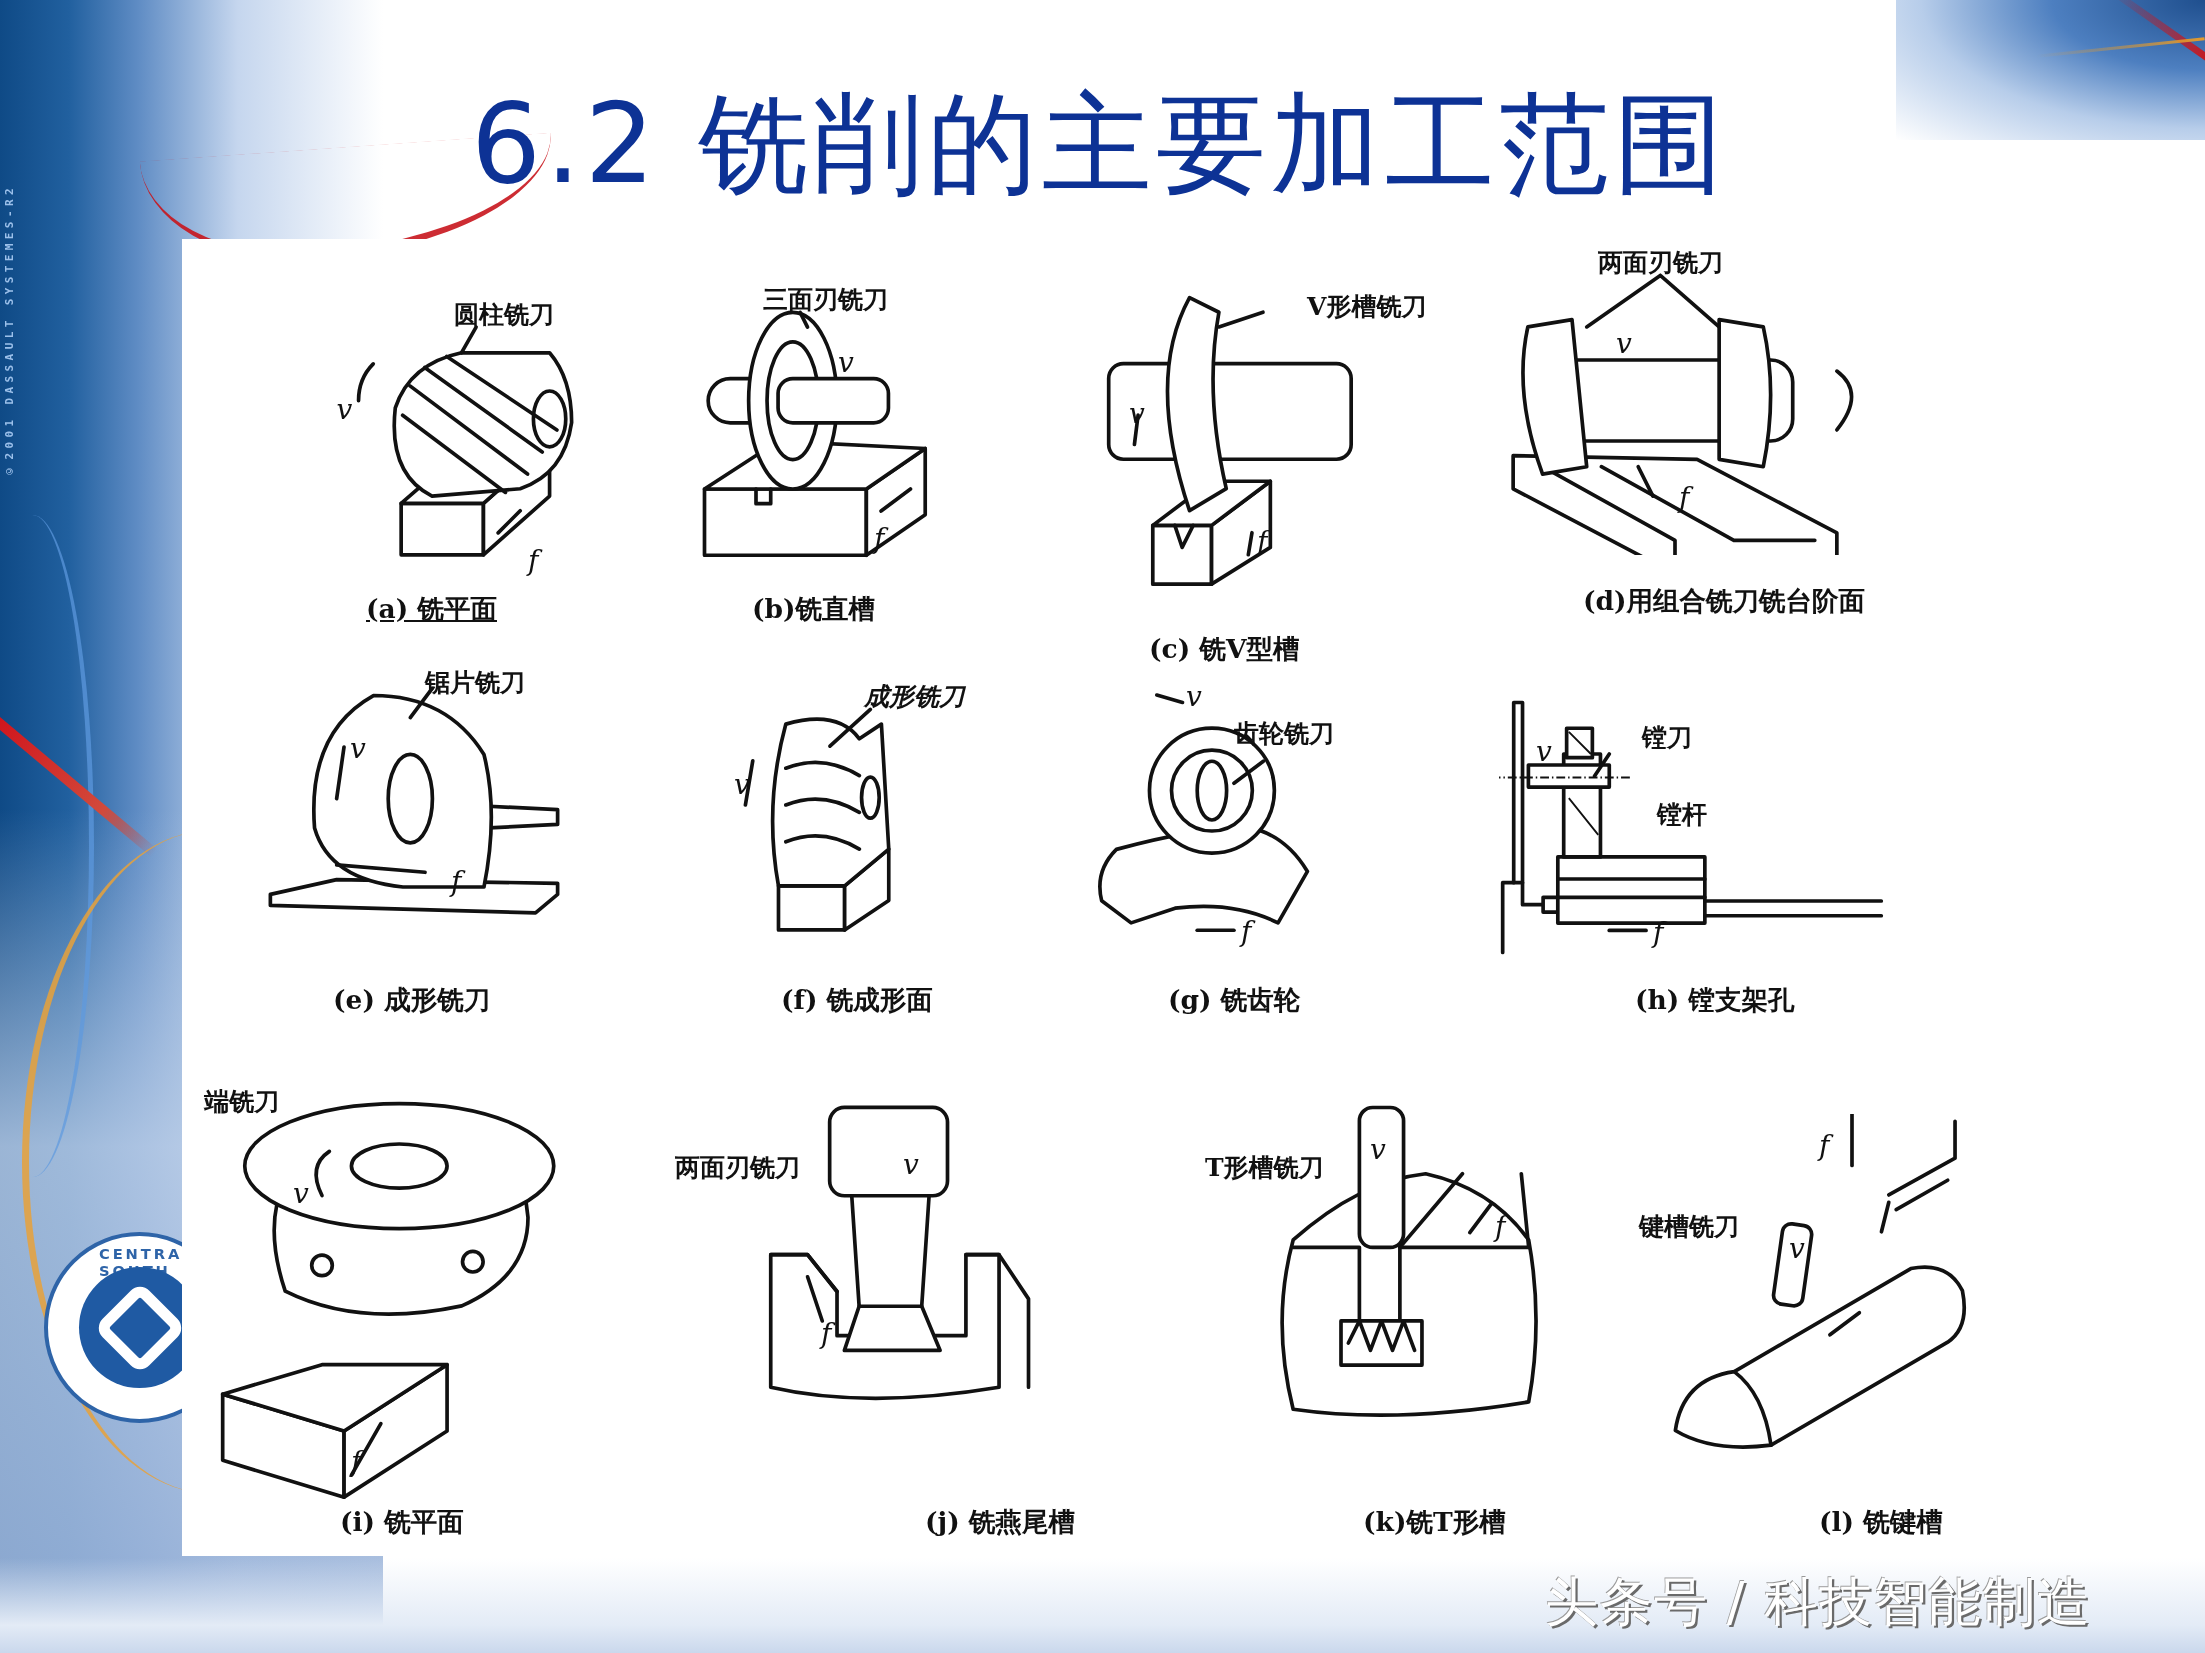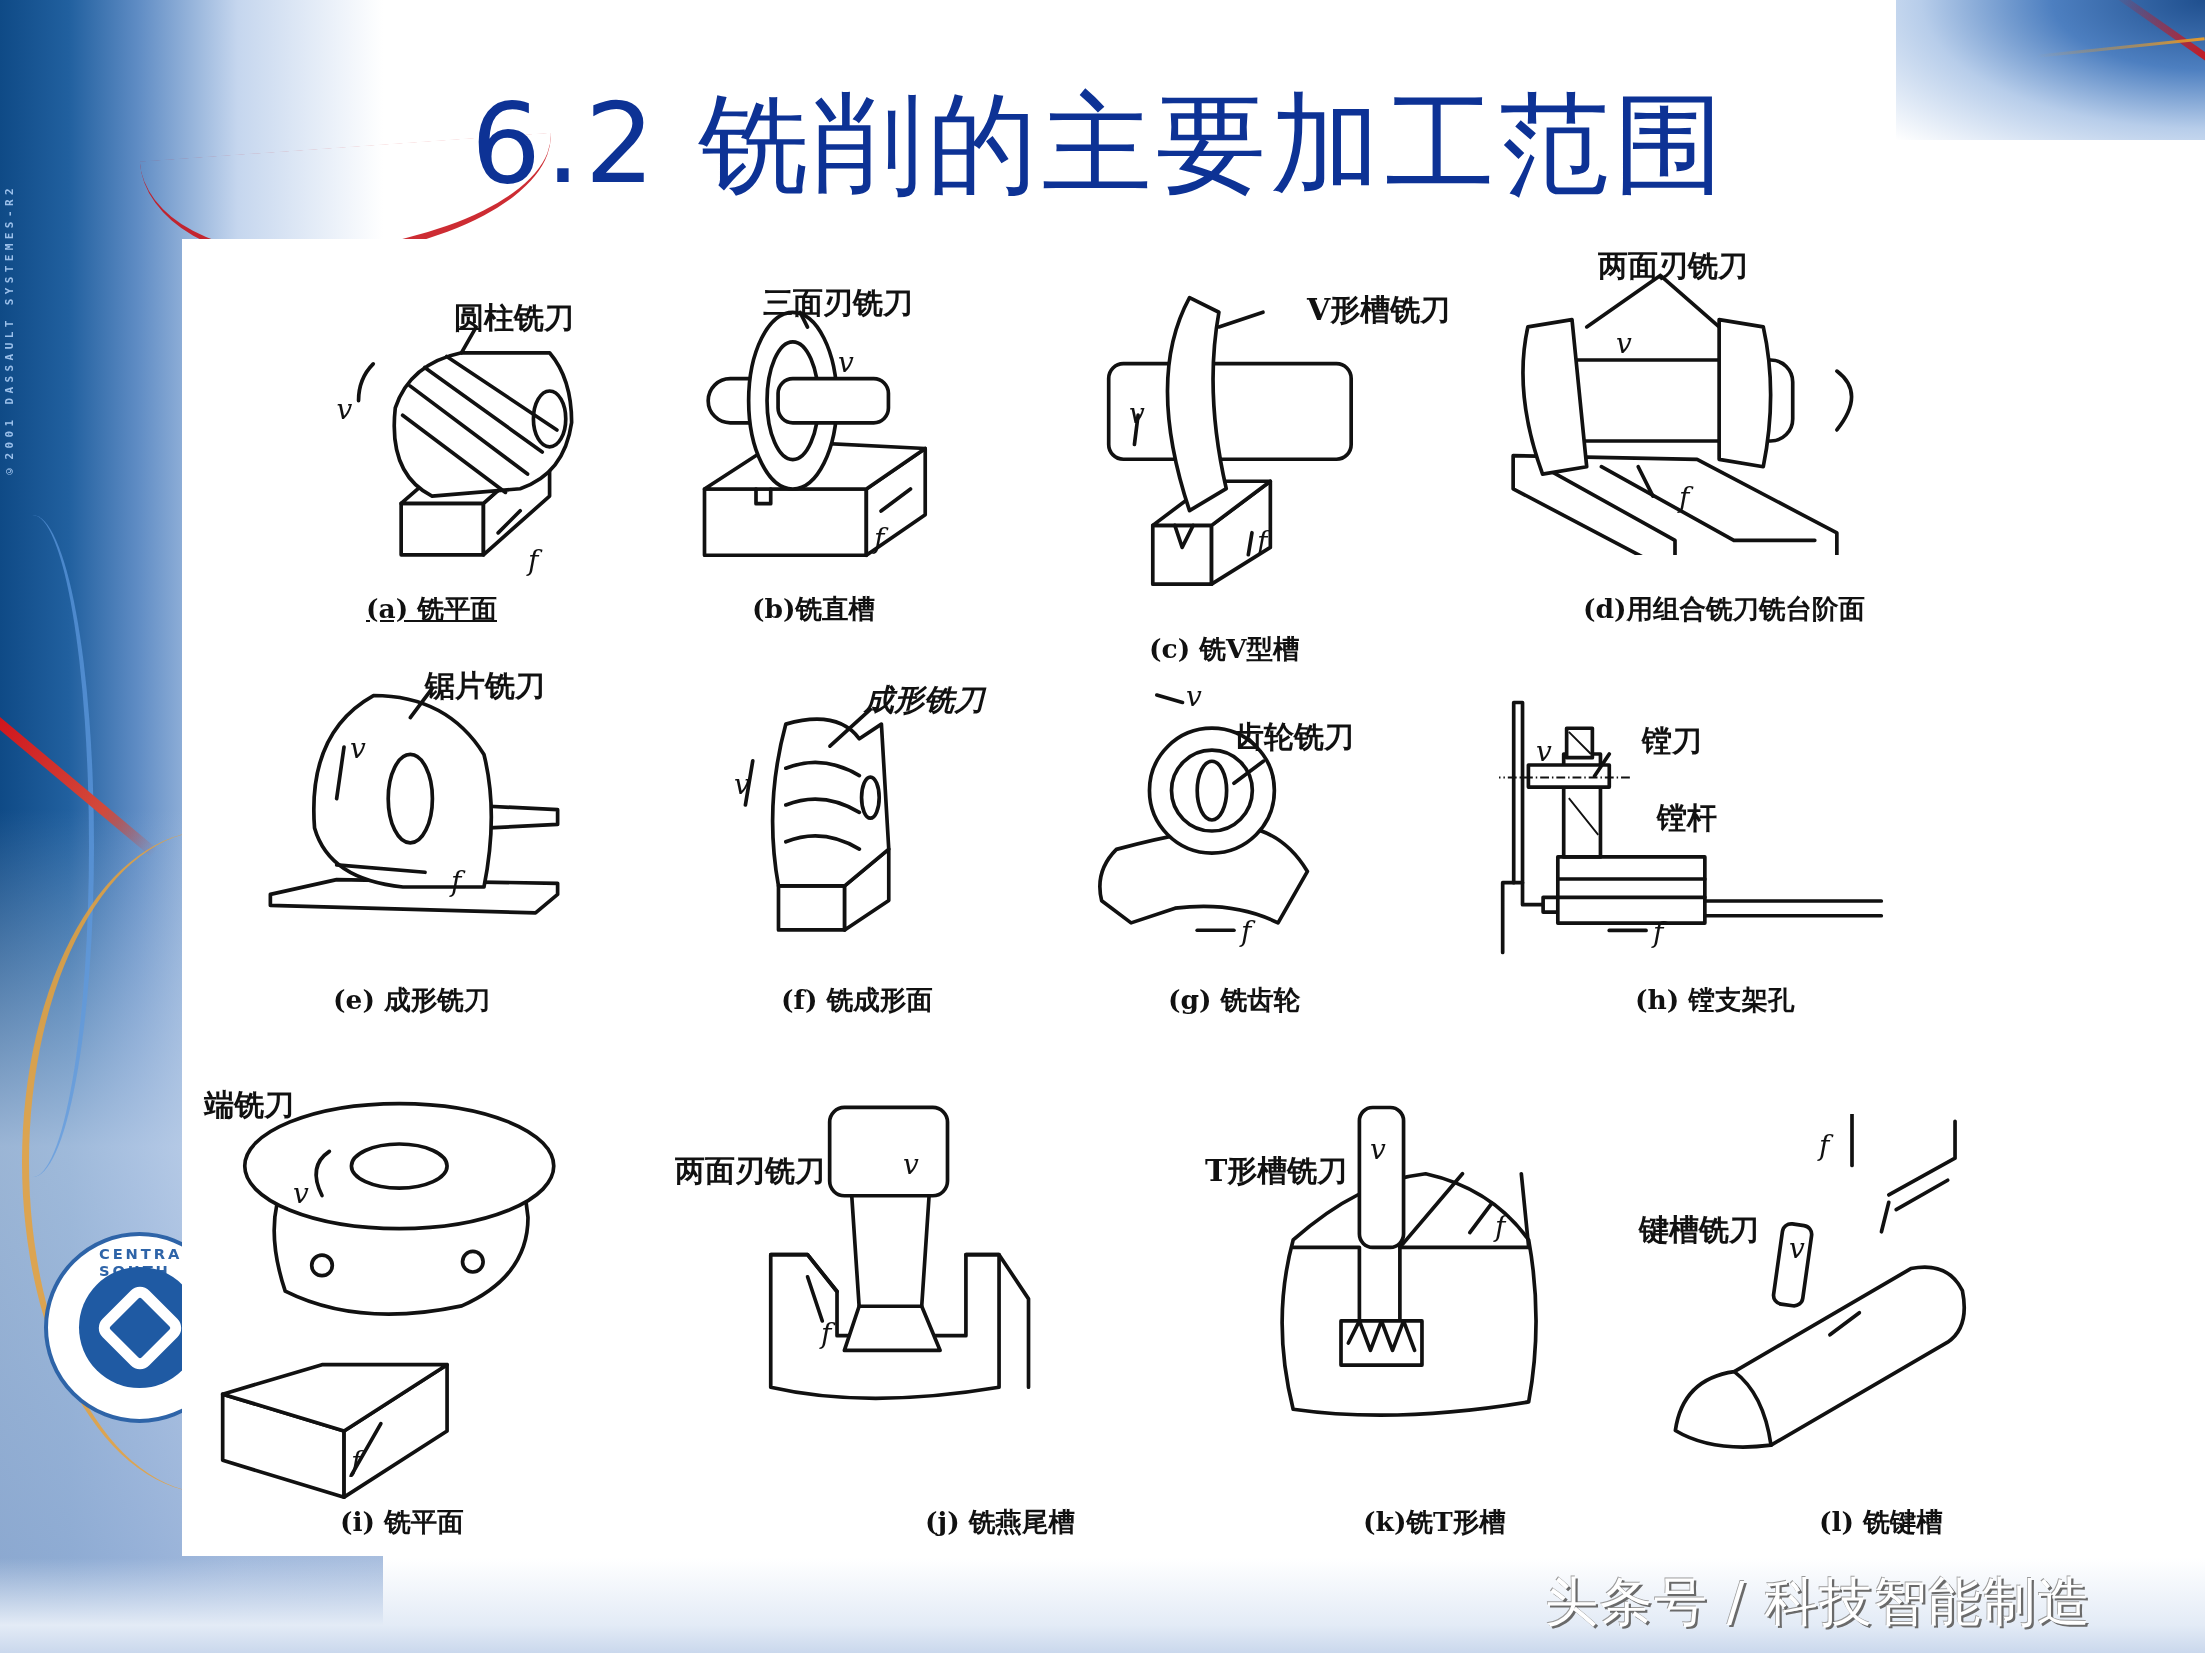--- a/index.html
+++ b/index.html
@@ -88,21 +88,21 @@
   
   .panel {
     position: absolute; left: 182px; top: 239px; width: 1854px; height: 1317px;
     background: #ffffff;
   }
   .fig {
     position: absolute;
   }
   .fig svg { position: absolute; left: 0; top: 0; }
   .callout {
-    position: absolute; font-size: 30px; font-weight: bold; color: #111;
+    position: absolute; font-size: 25px; font-weight: bold; color: #111;
     white-space: nowrap; font-family: "DejaVu Serif", serif;
   }
   .caption {
     position: absolute; font-size: 26.5px; font-weight: bold; color: #111;
     white-space: nowrap; font-family: "DejaVu Serif", serif;
   }
   .sym {
     position: absolute; font-family: "DejaVu Serif", serif; font-style: italic;
     font-size: 28px; color: #111;
   }
@@ -205,21 +205,21 @@
       <path class="fillw" d="M80 110 L140 100 L160 300 L100 310 Q60 200 80 110 Z"></path>
       <path class="fillw" d="M340 100 L400 110 Q420 200 400 300 L340 290 Z"></path>
       <path class="stroke" d="M260 40 L160 110 M260 40 L340 110"></path>
       <path class="stroke" d="M500 170 Q540 200 500 250"></path>
       <path class="stroke" d="M230 300 L250 340"></path>
     </svg>
     <span class="sym" style="left:147px; top:81px;">v</span>
     <span class="sym" style="left:210px; top:235px;">f</span>
     <span class="callout" style="left:129px; top:0px;">两面刃铣刀</span>
   </div>
-  <div class="caption" style="left:1401px; top:352px;">(d)用组合铣刀铣台阶面</div>
+  <div class="caption" style="left:1401px; top:344px;">(d)用组合铣刀铣台阶面</div>
 
   <div class="fig" style="left:81px; top:427px; width:383px; height:280px;">
     <svg width="383" height="280" viewBox="0 0 520 380">
       <path class="fillw" d="M10 310 L10 325 L370 335 L400 310 L400 295 L100 290 Z"></path>
       <path class="fillw" d="M300 190 L400 195 L400 215 L300 220 Z"></path>
       <path class="fillw" d="M150 40 Q60 90 70 220 Q90 290 190 300 L300 300 Q320 200 300 120 Q250 40 150 40 Z"></path>
       <ellipse class="stroke" cx="200" cy="180" rx="30" ry="60"></ellipse>
       <path class="stroke" d="M100 270 L220 280"></path>
       <path class="stroke" d="M230 30 L200 70"></path>
       <path class="stroke" d="M110 110 L100 180"></path>

